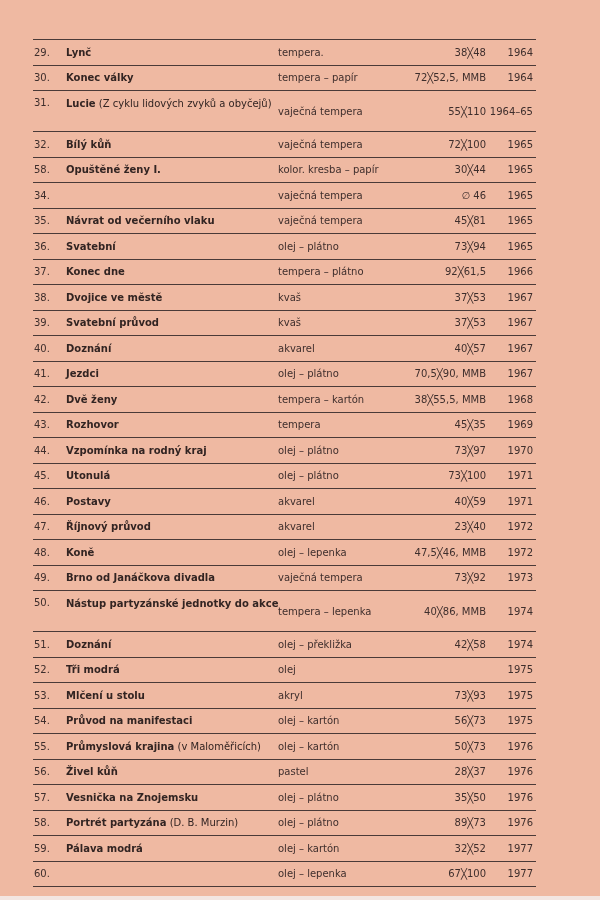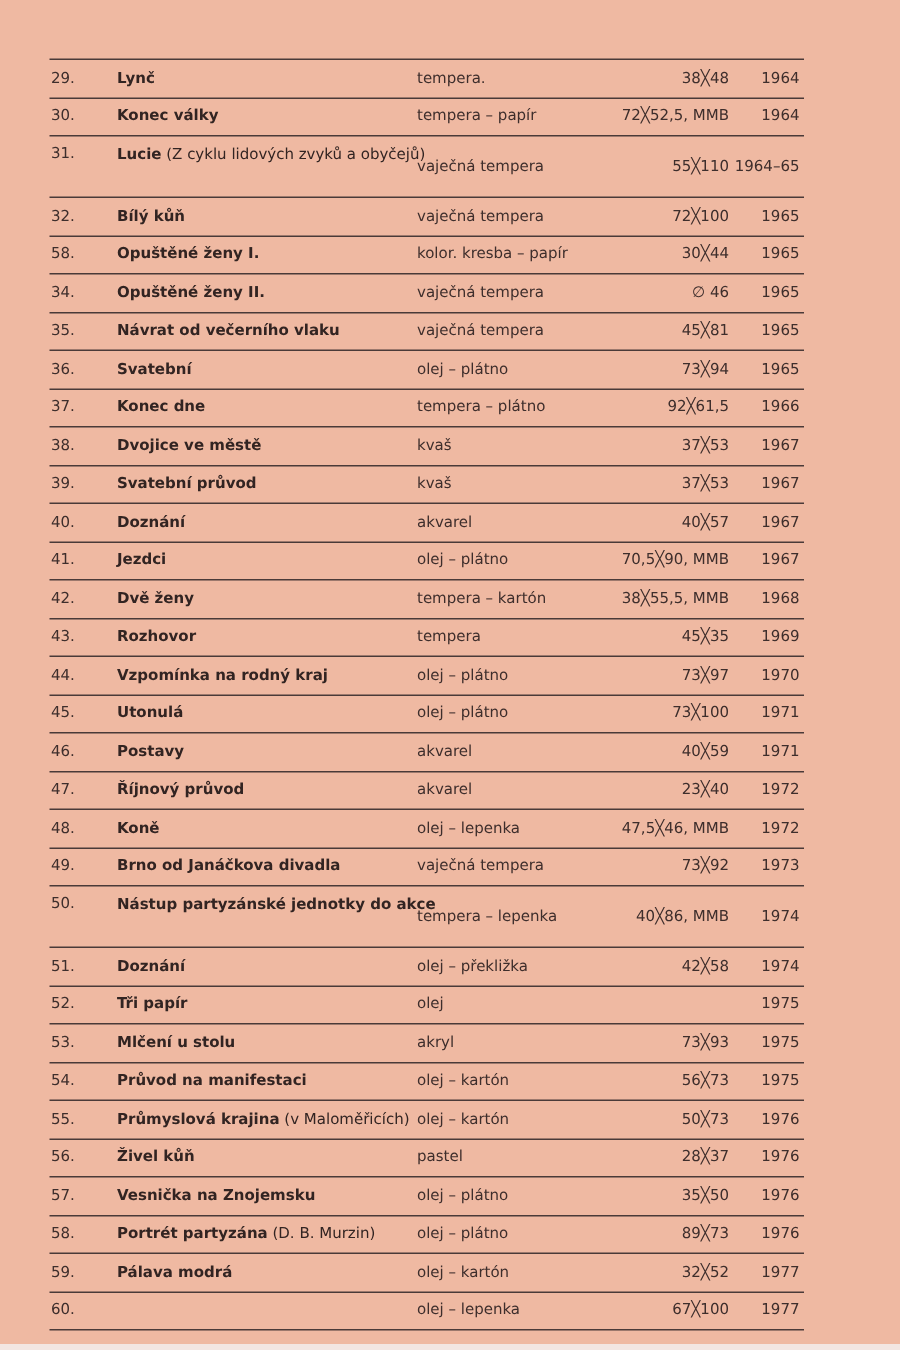--- a/index.html
+++ b/index.html
@@ -20,21 +20,21 @@
     }
     .row {
       position: relative;
       border-bottom: 1.5px solid #4a3a38;
       height: 24.5px;
       font-size: 10px;
     }
     .row.tall { height: 40px; }
     .cell { position: absolute; top: 0; bottom: 0; display: flex; align-items: center; white-space: nowrap; }
     .num { left: 1px; width: 30px; justify-content: flex-start; color: #3e2e2c; }
-    .title { left: 33px; font-weight: bold; color: #322422; line-height: 13px; white-space: normal; width: 225px; margin-left: 12px; }
+    .title { left: 33px; font-weight: bold; color: #322422; line-height: 13px; white-space: normal; width: 225px; }
     .title .subtitle { font-weight: normal; }
     .medium { left: 245px; color: #3e2e2c; }
     .size { right: 50px; justify-content: flex-end; color: #3e2e2c; }
     .year { right: 3px; justify-content: flex-end; color: #3e2e2c; }
     .row.tall .cell.num { align-items: flex-start; padding-top: 6px; }
     .row.tall .cell.title { align-items: flex-start; padding-top: 6px; }
   </style>
 </head>
 <body>
 
@@ -79,23 +79,20 @@
       <span class="cell num">58.</span>
       <span class="cell title">
         <span><span>Opuštěné ženy I.</span><span class="subtitle"></span></span>
       </span>
       <span class="cell medium">kolor. kresba – papír</span>
       <span class="cell size">30╳44</span>
       <span class="cell year">1965</span>
     </div>
     <div class="row">
       <span class="cell num">34.</span>
-      <span class="cell title">
-        <span><span>Opuštěné ženy II.</span><span class="subtitle"></span></span>
-      </span>
       <span class="cell medium">vaječná tempera</span>
       <span class="cell size">∅ 46</span>
       <span class="cell year">1965</span>
     </div>
     <div class="row">
       <span class="cell num">35.</span>
       <span class="cell title">
         <span><span>Návrat od večerního vlaku</span><span class="subtitle"></span></span>
       </span>
       <span class="cell medium">vaječná tempera</span>
@@ -242,21 +239,21 @@
       <span class="cell title">
         <span><span>Doznání</span><span class="subtitle"></span></span>
       </span>
       <span class="cell medium">olej – překližka</span>
       <span class="cell size">42╳58</span>
       <span class="cell year">1974</span>
     </div>
     <div class="row">
       <span class="cell num">52.</span>
       <span class="cell title">
-        <span><span>Tři papír</span><span class="subtitle"></span></span>
+        <span><span>Tři modrá</span><span class="subtitle"></span></span>
       </span>
       <span class="cell medium">olej</span>
       <span class="cell size"></span>
       <span class="cell year">1975</span>
     </div>
     <div class="row">
       <span class="cell num">53.</span>
       <span class="cell title">
         <span><span>Mlčení u stolu</span><span class="subtitle"></span></span>
       </span>

